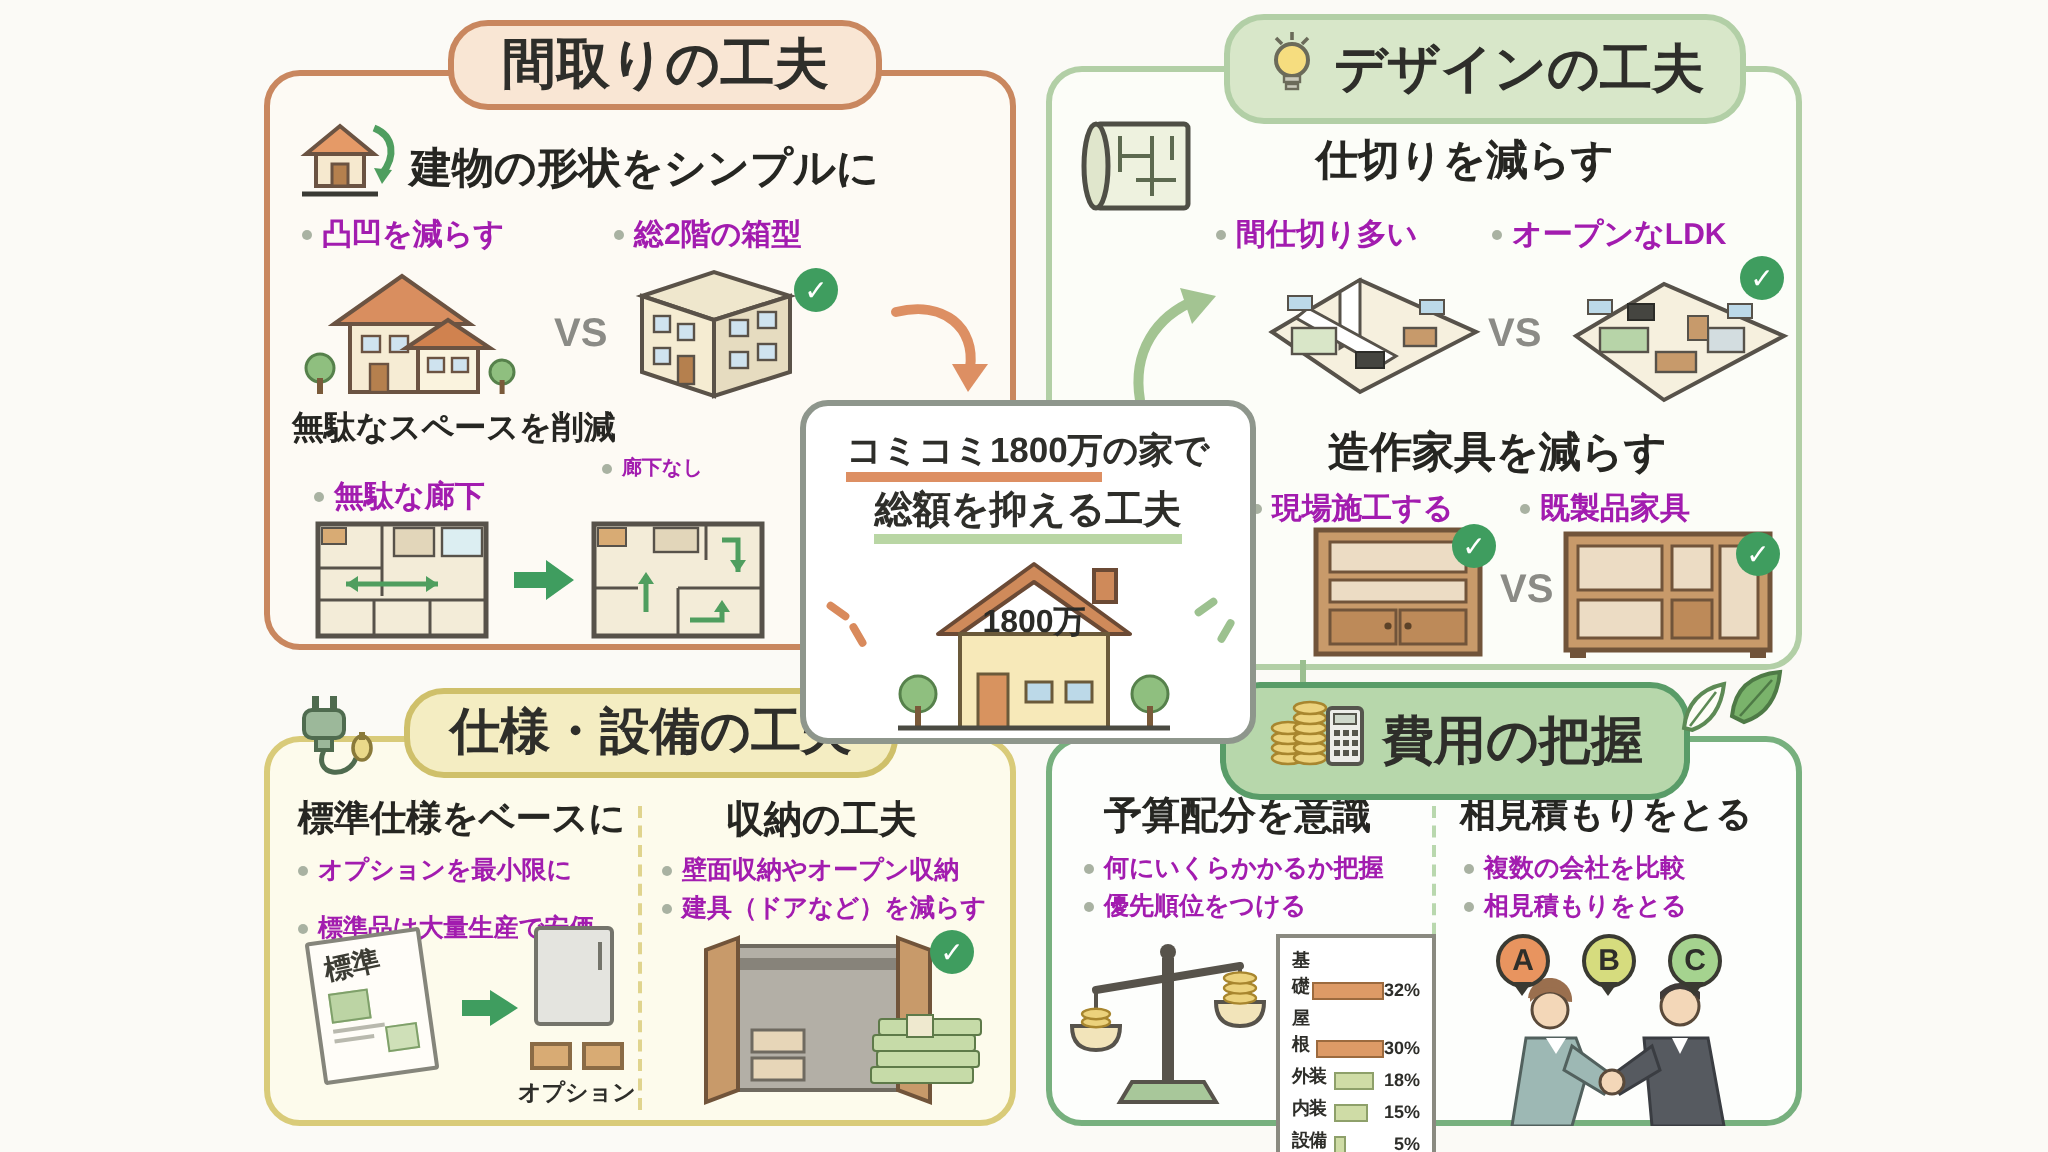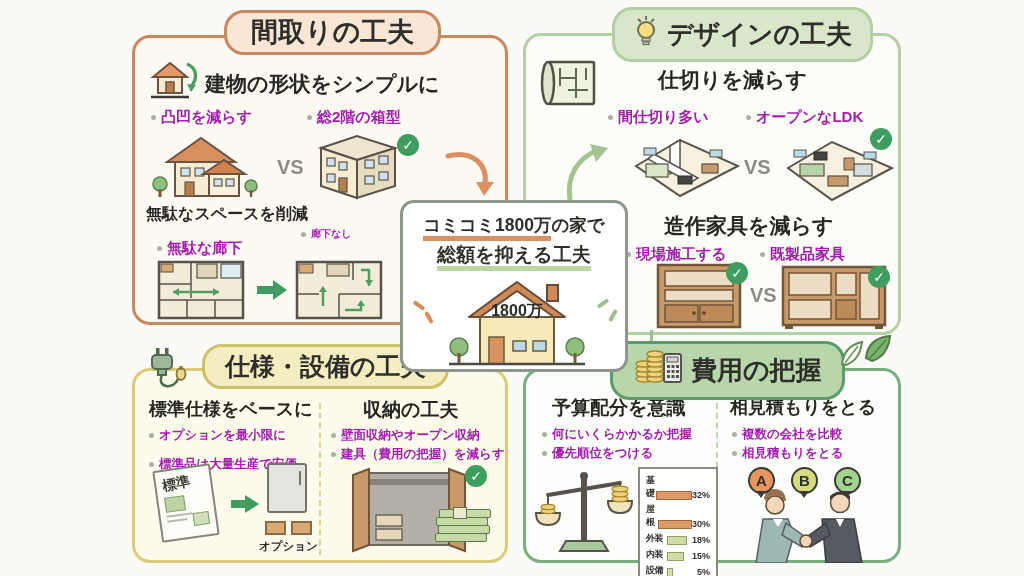--- a/index.html
+++ b/index.html
@@ -335,21 +335,21 @@
     <div class="fridge" style="left:132px; top:92px;"></div>
     <div class="boxy" style="left:130px; top:150px;"></div>
     <div class="boxy" style="left:156px; top:150px;"></div>
     <div class="abs" style="left:124px; top:168px; font-size:11.5px; font-weight:bold;">オプション</div>
 
     <div class="abs sec-title" style="left:228px; top:26px; font-size:19px;">収納の工夫</div>
     <div class="bullet" style="left:196px; top:56px; font-size:12.5px;">
       <span>壁面収納やオープン収納</span>
       </div>
     <div class="bullet" style="left:196px; top:75px; font-size:12.5px;">
-      <span>建具（費用の把握）を減らす</span>
+      <span>建具（ドアなど）を減らす</span>
       </div>
 
     <div class="abs" style="left:214px; top:94px;">
       <svg width="120" height="88" viewBox="0 0 120 88">
         <rect x="20" y="8" width="80" height="72" fill="#b3afa6" stroke="#6f6a60" stroke-width="2"></rect>
         <rect x="20" y="14" width="80" height="6" fill="#87837a"></rect>
         <rect x="27" y="50" width="26" height="11" fill="#e7d6b8" stroke="#6f6a60" stroke-width="1.5"></rect>
         <rect x="27" y="64" width="26" height="11" fill="#e7d6b8" stroke="#6f6a60" stroke-width="1.5"></rect>
         <polygon points="20,4 4,10 4,86 20,80" fill="#c89a6a" stroke="#71543a" stroke-width="2"></polygon>
         <polygon points="100,4 116,10 116,86 100,80" fill="#c89a6a" stroke="#71543a" stroke-width="2"></polygon>

